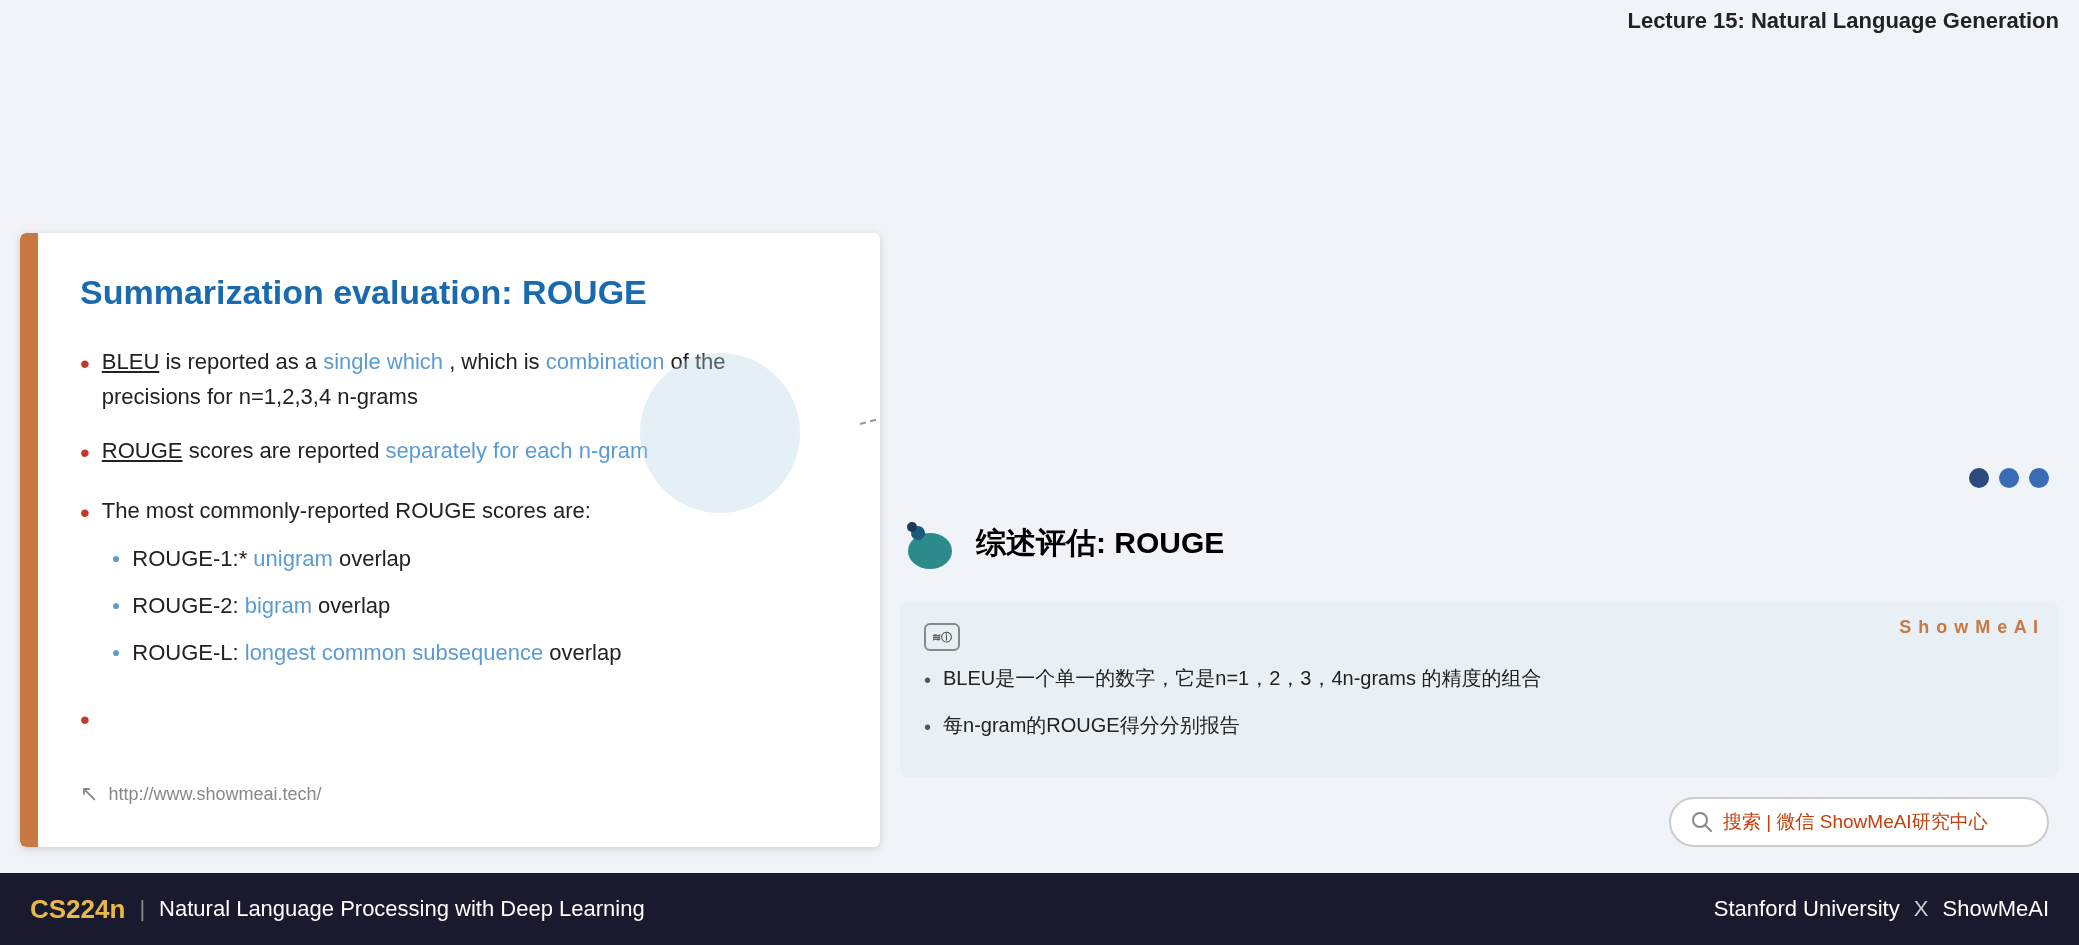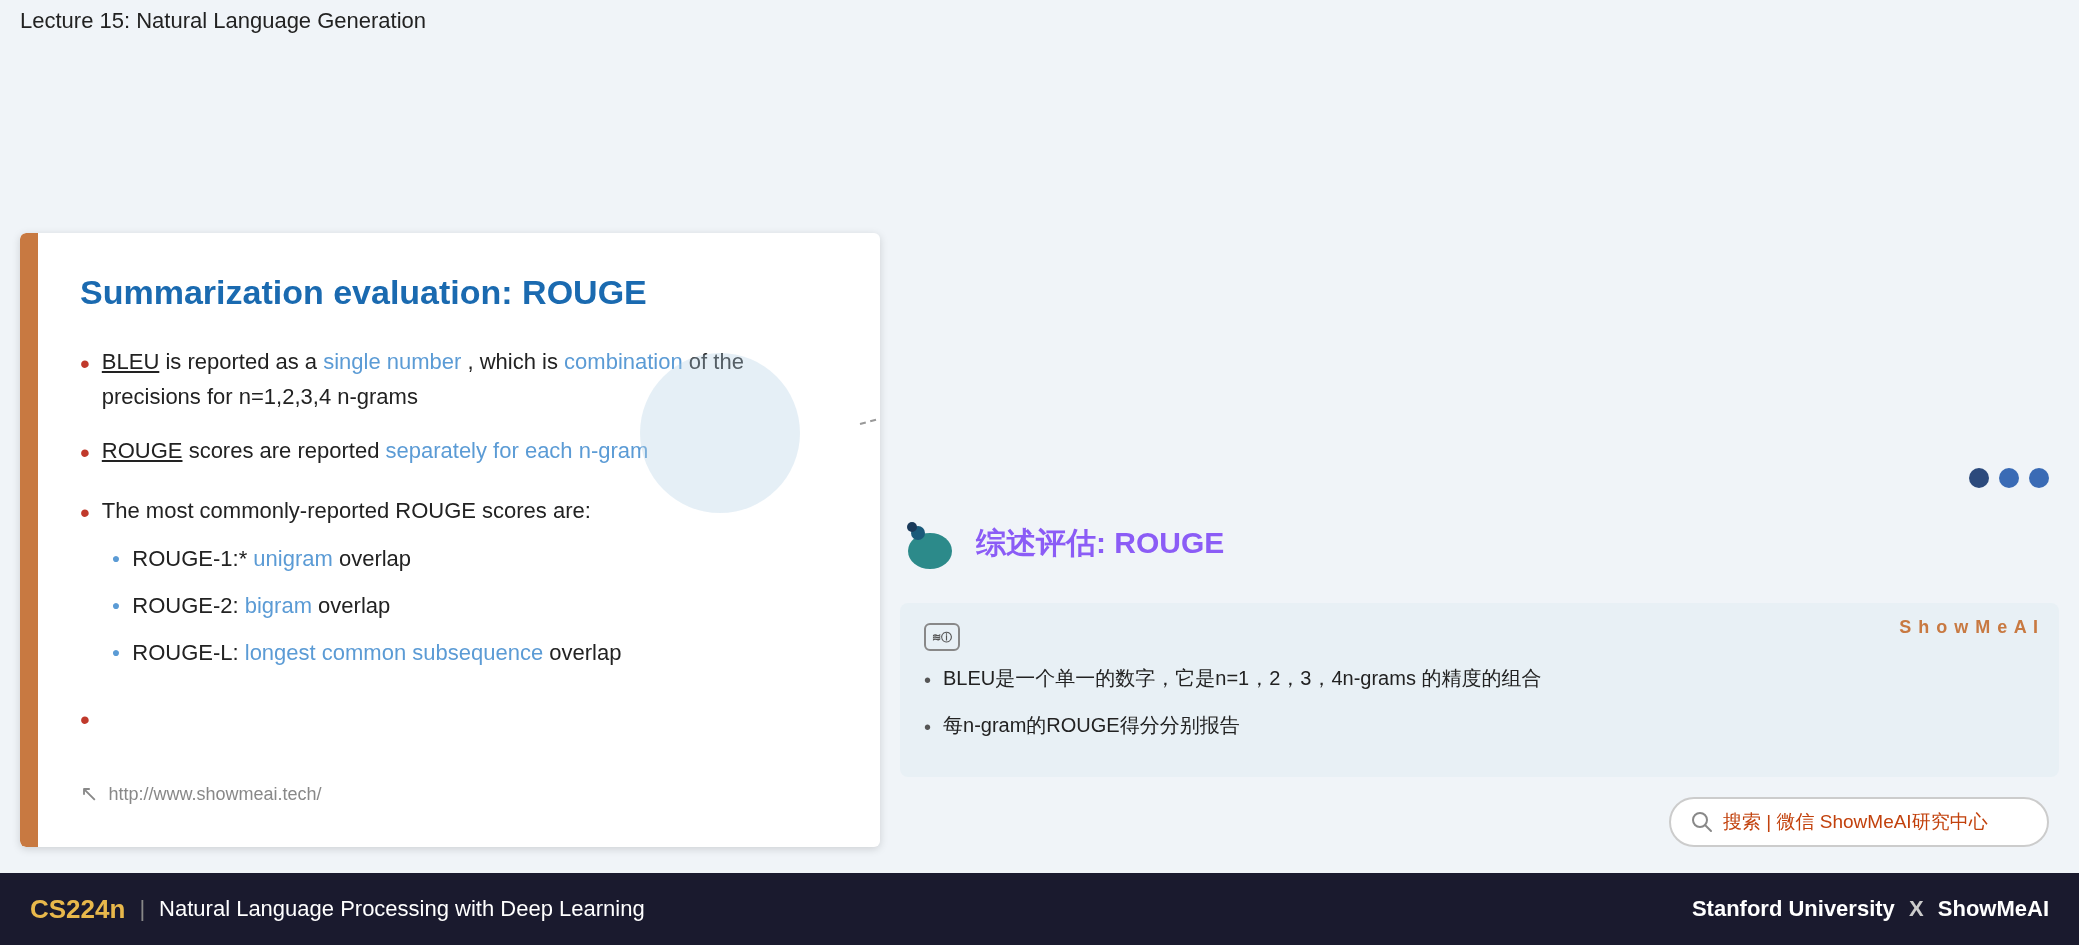--- a/index.html
+++ b/index.html
@@ -9,23 +9,24 @@
       background: #f0f4f8;
       font-family: 'Arial', sans-serif;
       overflow: hidden;
       display: flex;
       flex-direction: column;
     }
 
     
     .top-bar {
       background: #f0f4f8;
+      text-align: right;
       padding: 8px 20px 4px 20px;
       font-size: 22px;
-      font-weight: normal;
+      font-weight: bold;
       color: #222;
     }
 
     
     .main-content {
       flex: 1;
       display: flex;
       flex-direction: row;
       padding: 0 20px 10px 20px;
       gap: 20px;
@@ -193,21 +194,21 @@
     .cn-logo {
       width: 60px;
       height: 60px;
       position: relative;
       flex-shrink: 0;
     }
 
     .cn-title-text {
       font-size: 30px;
       font-weight: bold;
-      color: #8b5cf6;
+      color: #000000;
     }
 
     
     .translation-card {
       background: #e8f0f5;
       border-radius: 8px;
       padding: 20px 24px;
       position: relative;
     }
 
@@ -298,21 +299,21 @@
       font-size: 26px;
     }
 
     .bottom-divider {
       color: #888;
     }
 
     .bottom-right {
       font-size: 22px;
       color: white;
-      font-weight: 700;
+      font-weight: 400;
     }
 
     .bottom-x {
       color: #ccc;
     }
   </style>
 </head>
 <body>
 
 <div class="top-bar">
@@ -329,21 +330,21 @@
 
     <div class="slide-title">Summarization evaluation: ROUGE</div>
 
     <div class="slide-body">
 
       <div class="bullet-item">
         <span class="bullet-dot">•</span>
         <span class="bullet-text">
           <span class="underline-text">BLEU</span>
           <span> is reported as a </span>
-          <span class="highlight-blue">single number</span>
+          <span class="highlight-blue">single which</span>
           <span>, which is </span>
           <span class="highlight-blue">combination</span>
           <span> of the precisions for n=1,2,3,4 n-grams</span>
         </span>
       </div>
 
       <div class="bullet-item">
         <span class="bullet-dot">•</span>
         <span class="bullet-text">
           <span class="underline-text">ROUGE</span>

